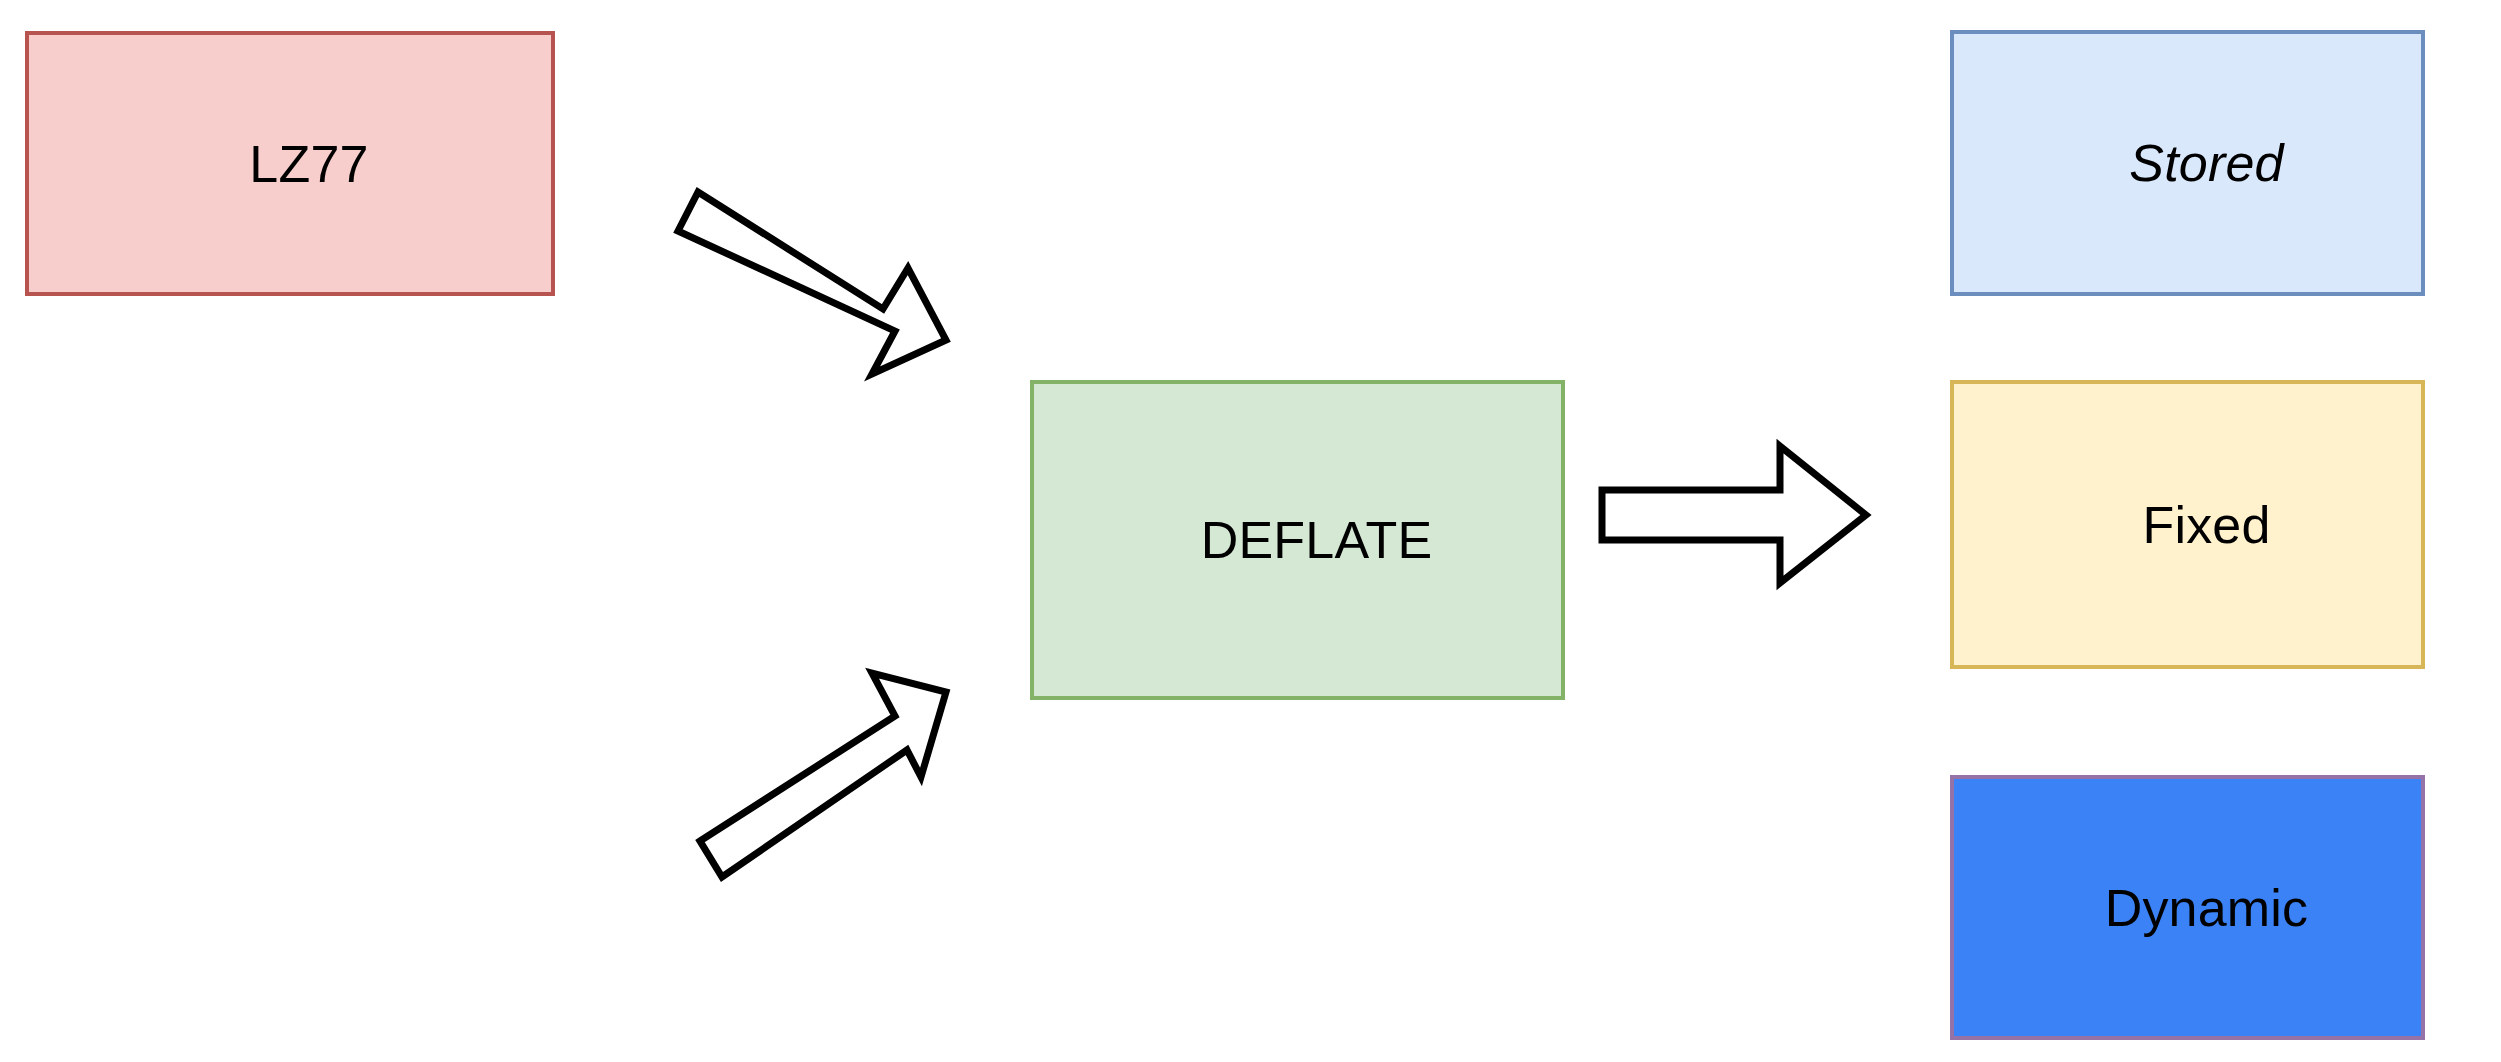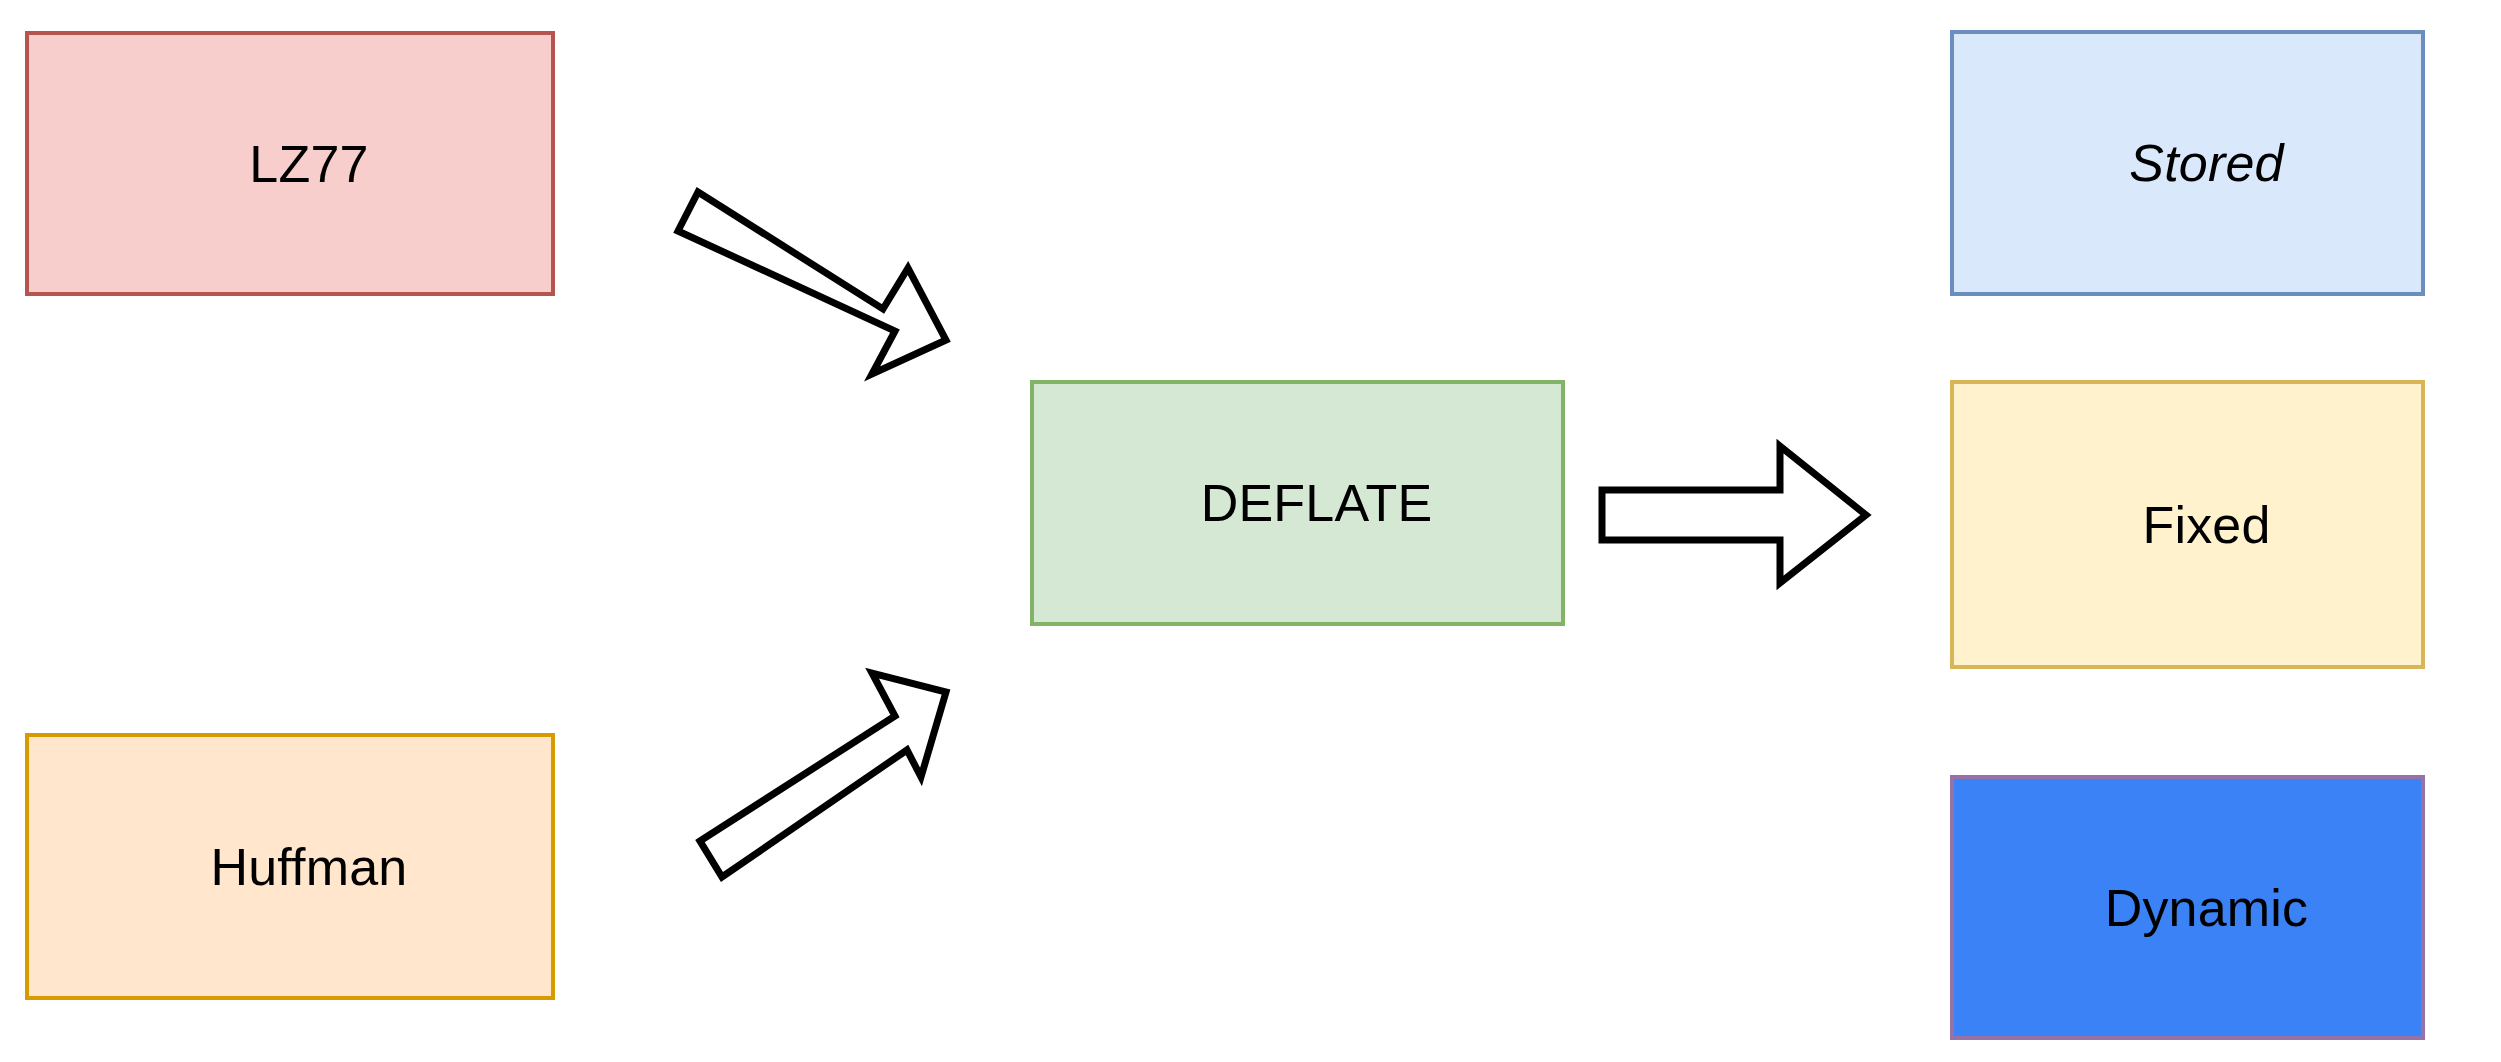--- a/index.html
+++ b/index.html
@@ -55,25 +55,22 @@
 </style>
 </head>
 <body>
 
 <div id="canvas" style="width: 2501px; height: 1062px; background: rgb(255, 255, 255);">
 
   <div class="node" id="node-lz77" style="left: 25px; top: 31px; width: 530px; height: 265px; background: rgb(248, 206, 204); border-color: rgb(184, 84, 80);">
     <span class="node-label">LZ77</span>
   </div>
 
-  <div class="node" id="node-huffman" style="left: 25px; top: 733px; width: 530px; height: 267px; background: rgb(255, 230, 204); border-color: rgb(215, 155, 0);">
-    <span class="node-label">Huffman</span>
-  </div>
 
-  <div class="node" id="node-deflate" style="left: 1030px; top: 380px; width: 535px; height: 246px; background: rgb(213, 232, 212); border-color: rgb(130, 179, 102);">
+  <div class="node" id="node-deflate" style="left: 1030px; top: 380px; width: 535px; height: 320px; background: rgb(213, 232, 212); border-color: rgb(130, 179, 102);">
     <span class="node-label">DEFLATE</span>
   </div>
 
   <div class="node" id="node-stored" style="left: 1950px; top: 30px; width: 475px; height: 266px; background: rgb(218, 232, 252); border-color: rgb(108, 142, 191); font-style: italic;">
     <span class="node-label">Stored</span>
   </div>
 
   <div class="node" id="node-fixed" style="left: 1950px; top: 380px; width: 475px; height: 289px; background: rgb(255, 242, 204); border-color: rgb(214, 182, 86);">
     <span class="node-label">Fixed</span>
   </div>

